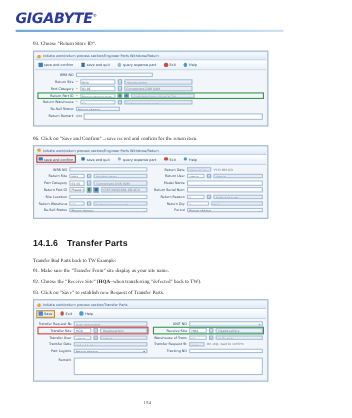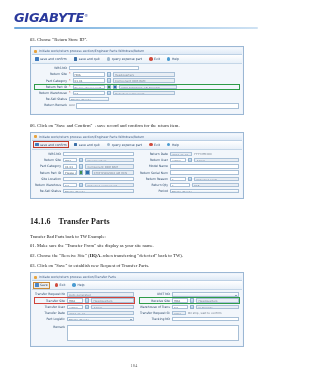--- a/index.html
+++ b/index.html
@@ -74,21 +74,21 @@
   }
   .para {
     font-size: 4.6px;
     line-height: 7px;
     margin: 0 0 2px 0;
     white-space: nowrap;
   }
   .bold-inline { font-weight: 700; }
 
   h2.section-heading {
-    font-family: Liberation Serif, serif;
+    font-family: Liberation Sans, sans-serif;
     font-weight: 700;
     font-size: 8px;
     margin: 18px 0 7px 0;
     letter-spacing: 0.1px;
   }
   h2.section-heading .sec-num { margin-right: 8px; }
 
   
   .shot {
     border: 1px solid #9bb7d4;

